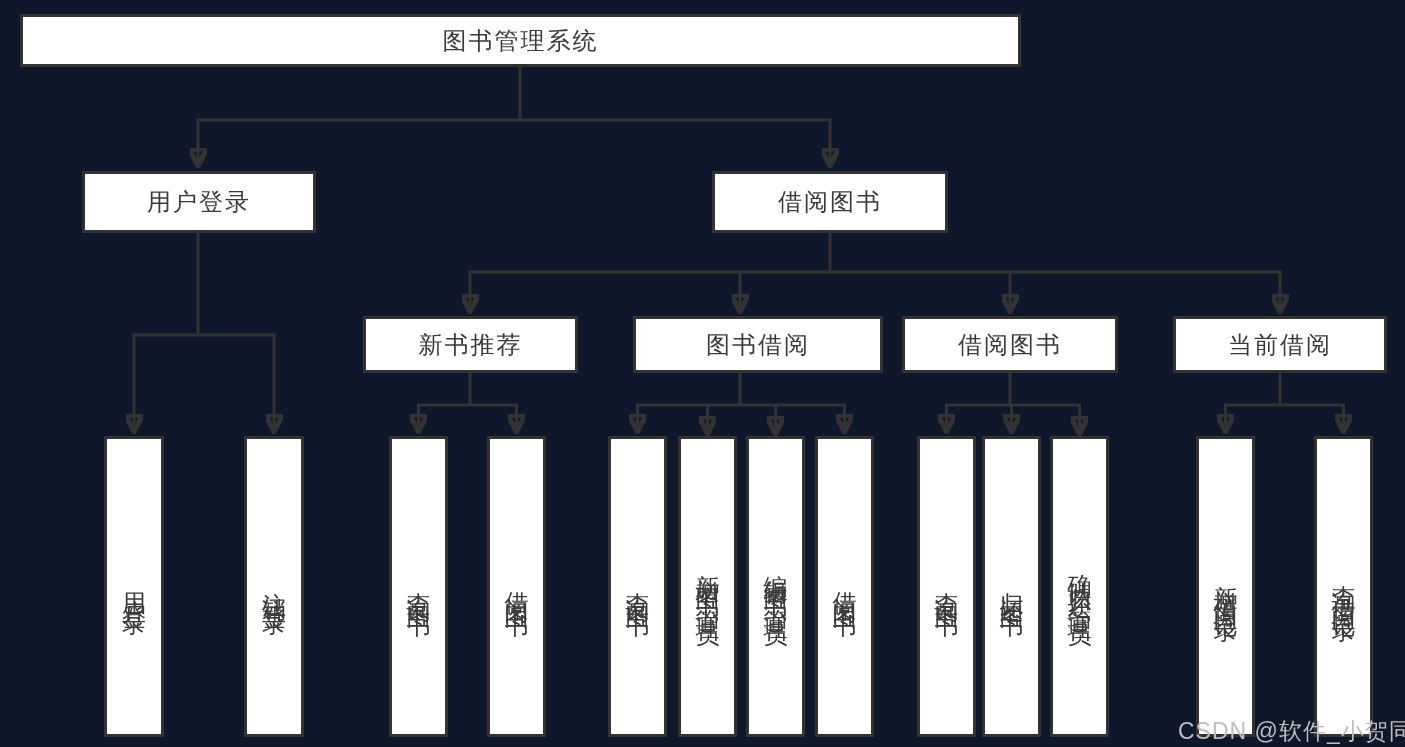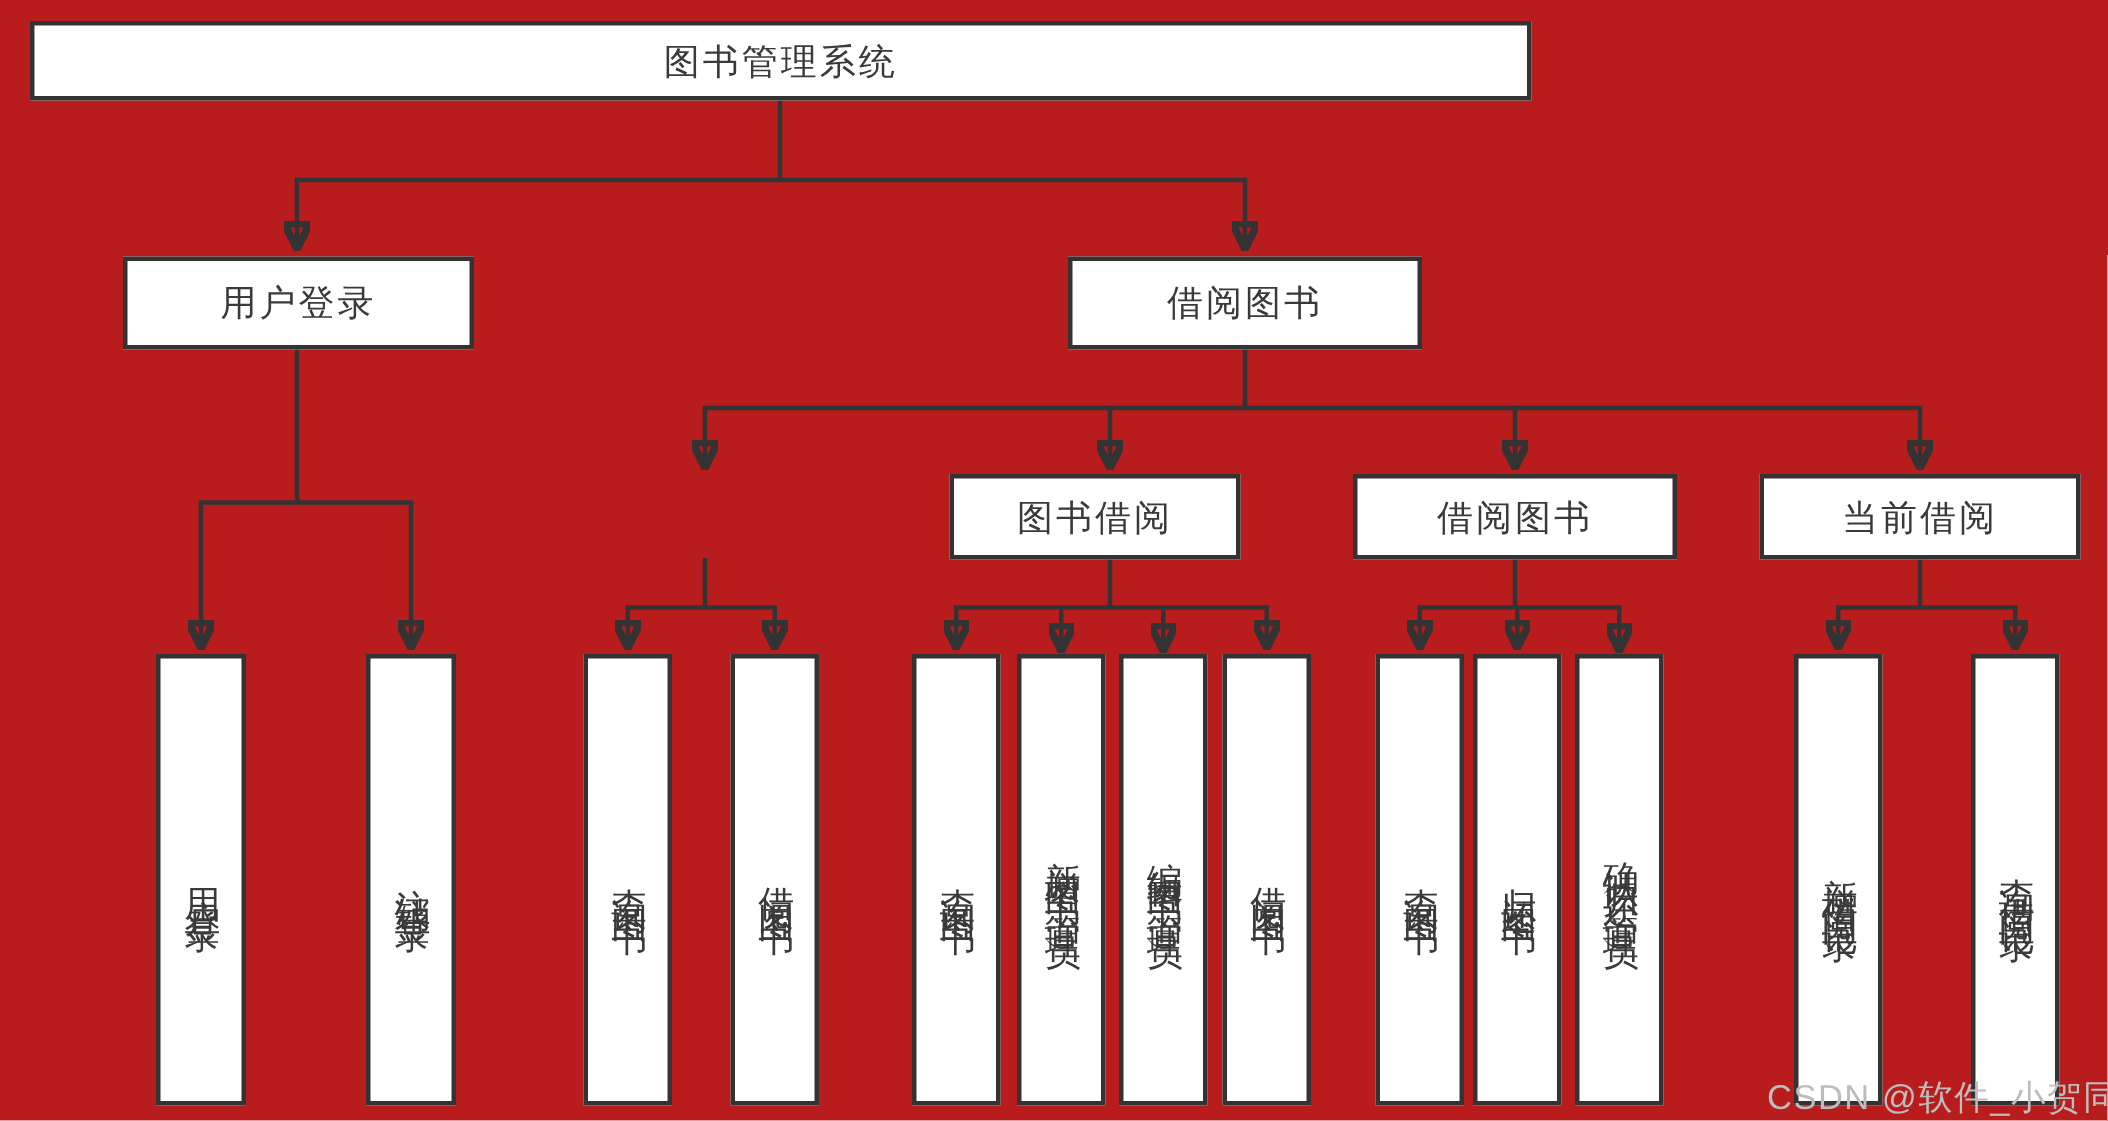--- a/index.html
+++ b/index.html
@@ -5,21 +5,21 @@
   html, body {
     margin: 0;
     padding: 0;
     background: #ffffff;
     font-family: "Liberation Sans", "DejaVu Sans", sans-serif;
   }
   #canvas {
     position: relative;
     width: 1405px;
     height: 747px;
-    background: #b91c1c;
+    background: #0f172a;
     overflow: hidden;
   }
   #connectors {
     position: absolute;
     left: 0; top: 0;
     width: 1405px;
     height: 747px;
   }
   #connectors path {
     stroke: #333333;
@@ -119,21 +119,24 @@
     <span>图书管理系统</span>
   </div>
 
   <div class="node h lvl2" style="left:82px; width:234px;">
     <span>用户登录</span>
   </div>
   <div class="node h lvl2" style="left:712px; width:236px;">
     <span>借阅图书</span>
   </div>
 
-  <div class="node h lvl3" style="left:633px; width:194px;">
+  <div class="node h lvl3" style="left:363px; width:215px;">
+    <span>新书推荐</span>
+  </div>
+  <div class="node h lvl3" style="left:633px; width:250px;">
     <span>图书借阅</span>
   </div>
   <div class="node h lvl3" style="left:902px; width:216px;">
     <span>借阅图书</span>
   </div>
   <div class="node h lvl3" style="left:1173px; width:214px;">
     <span>当前借阅</span>
   </div>
 
   <div class="node v leaf" style="left:104px; width:60px;">

